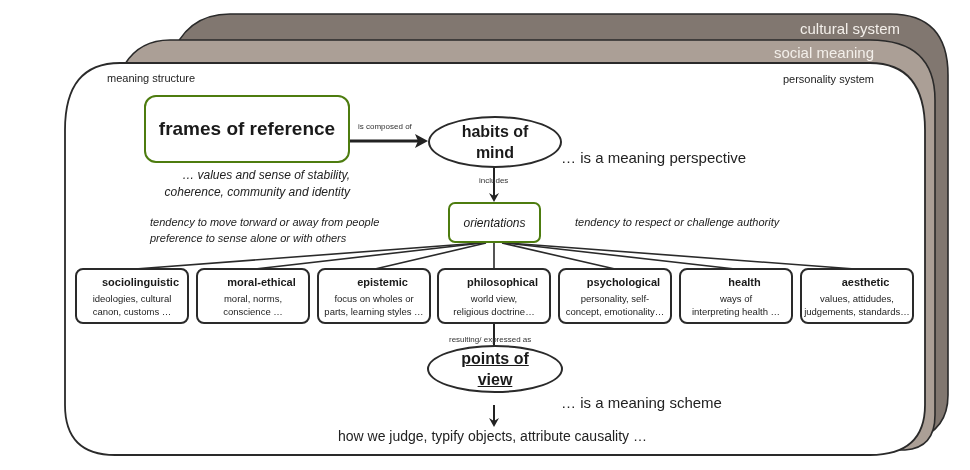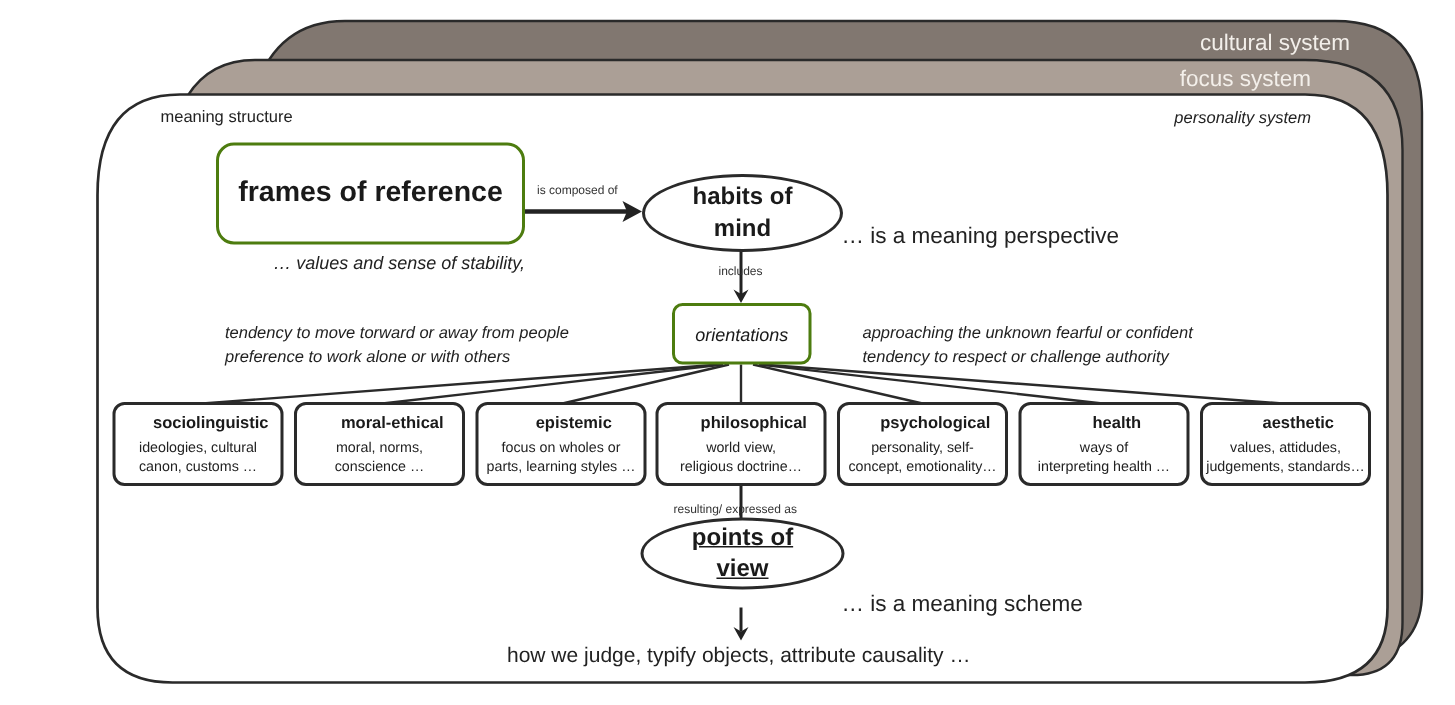--- a/index.html
+++ b/index.html
@@ -45,52 +45,52 @@
   </g>
 
   <line x1="494" y1="324" x2="494" y2="356" stroke="#222" stroke-width="2"></line>
   <polygon points="494,362 489,353 494,356 499,353" fill="#222"></polygon>
 
   <line x1="494" y1="405" x2="494" y2="421" stroke="#222" stroke-width="2"></line>
   <polygon points="494,427 489,418 494,421 499,418" fill="#222"></polygon>
 </svg>
 
 <div class="layer-label" style="right:70px; top:20px;">cultural system</div>
-<div class="layer-label" style="right:96px; top:44px;">focus system</div>
-<div class="plain-label" style="right:96px; top:73px;font-style:italic;">personality system</div>
+<div class="layer-label" style="right:96px; top:44px;">social meaning</div>
+<div class="plain-label" style="right:96px; top:73px;">personality system</div>
 <div class="plain-label" style="left:107px; top:72px;">meaning structure</div>
 
 <div class="box" style="left:144px; top:95px; width:206px; height:68px; border-radius:12px;">
   <span style="font-weight:bold; font-size:19px;">frames of reference</span>
 </div>
 <div class="ital" style="left:140px; top:167px; width:210px; font-size:12px; text-align:right; line-height:17px;">
   <div>… values and sense of stability,</div>
+  <div>coherence, community and identity</div>
 </div>
 
 <div class="small" style="left:358px; top:122px;">is composed of</div>
 
 <div class="ellipse" style="left:428px; top:116px; width:134px; height:52px;">
   <div>
     <div>habits of</div>
     <div>mind</div>
   </div>
 </div>
 <div class="note" style="left:561px; top:149px;">… is a meaning perspective</div>
 
 <div class="small" style="left:479px; top:176px;">includes</div>
 
 <div class="box" style="left:448px; top:202px; width:93px; height:41px; border-radius:7px;">
   <span style="font-style:italic; font-size:12px;">orientations</span>
 </div>
 <div class="ital" style="left:150px; top:214px; width:270px;">
   <div>tendency to move torward or away from people</div>
-  <div>preference to work alone or with others</div>
+  <div>preference to sense alone or with others</div>
 </div>
 <div class="ital" style="left:575px; top:214px; width:270px;">
-  <div>approaching the unknown fearful or confident</div>
   <div>tendency to respect or challenge authority</div>
 </div>
 
 <div class="cat" style="left:75px;">
   <div class="title">sociolinguistic</div>
   <div class="desc">ideologies, cultural</div>
   <div class="desc" style="margin-top:0">canon, customs …</div>
 </div>
 <div class="cat" style="left:196px;">
   <div class="title">moral-ethical</div>

